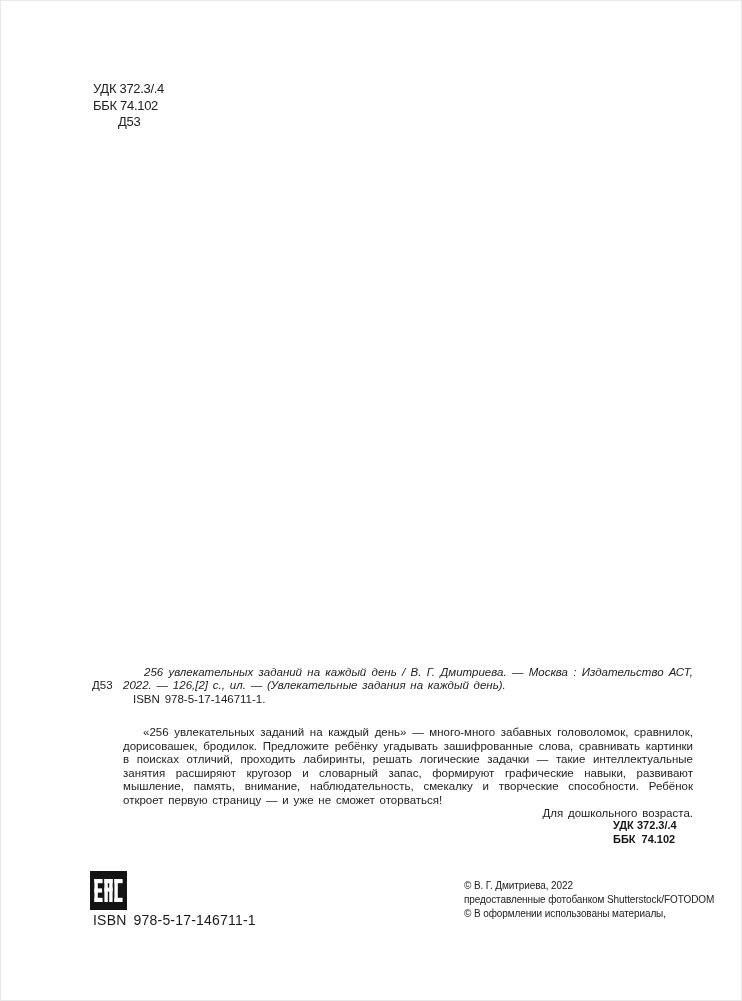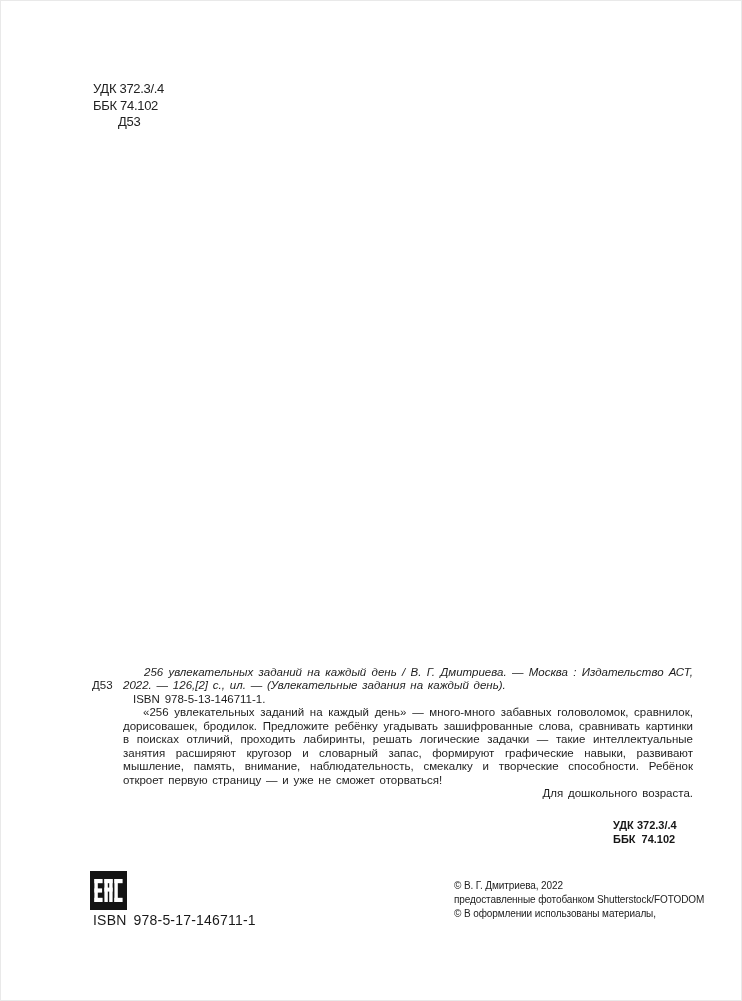--- a/index.html
+++ b/index.html
@@ -28,21 +28,21 @@
     left: 123px; top: 666px; width: 570px;
     font-size: 11.5px; line-height: 13.45px;
     text-align: justify;
     word-spacing: 1.6px;
     color: #1d1d1d;
   }
   .card p { margin: 0; }
   .card .author { font-weight: bold; }
   .card .cite  { text-indent: 21px; font-style: italic; }
   .card .isbn  { text-indent: 10px; text-align: left; }
-  .card .annot { text-indent: 20px; }
+  .card .annot { text-indent: 20px; margin-top: 20px; }
   .card .aud   { text-indent: 14px; text-align: right; }
   .card .hang {
     position: absolute; left: -31px; top: 13.4px;
     font-weight: normal; word-spacing: 0;
   }
 
   
   .right-block {
     left: 613px; top: 819px;
     font-weight: bold;
@@ -57,39 +57,39 @@
 
   
   .isbn-bottom {
     left: 93px; top: 912px;
     font-size: 14px; letter-spacing: 0.2px; word-spacing: 3px;
     color: #1a1a1a;
   }
 
   
   .copyright {
-    left: 454px; top: 879px;
+    left: 464px; top: 879px;
     font-size: 10px; line-height: 13.9px;
     letter-spacing: -0.1px;
     color: #222;
   }
 </style>
 </head>
 <body>
 
 <div class="abs top-block">
   <div>УДК 372.3/.4</div>
   <div>ББК 74.102</div>
   <div class="code">Д53</div>
 </div>
 
 <div class="abs card">
   <span class="hang">Д53</span>
   <p class="cite">256 увлекательных заданий на каждый день / В. Г. Дмитриева. — Москва : Издательство АСТ, 2022. — 126,[2] с., ил. — (Увлекательные задания на каждый день).</p>
-  <p class="isbn">ISBN 978-5-13-146711-1.</p>
+  <p class="isbn">ISBN 978-5-17-146711-1.</p>
   <p class="annot">«256 увлекательных заданий на каждый день» — много-много забавных головоломок, сравнилок, дорисовашек, бродилок. Предложите ребёнку угадывать зашифрованные слова, сравнивать картинки в поисках отличий, проходить лабиринты, решать логические задачки — такие интеллектуальные занятия расширяют кругозор и словарный запас, формируют графические навыки, развивают мышление, память, внимание, наблюдательность, смекалку и творческие способности. Ребёнок откроет первую страницу — и уже не сможет оторваться!</p>
   <p class="aud">Для дошкольного возраста.</p>
 </div>
 
 <div class="abs right-block">
   <div>УДК 372.3/.4</div>
   <div class="gap">ББК 74.102</div>
 </div>
 
 <div class="abs eac" title="ЕАС">

